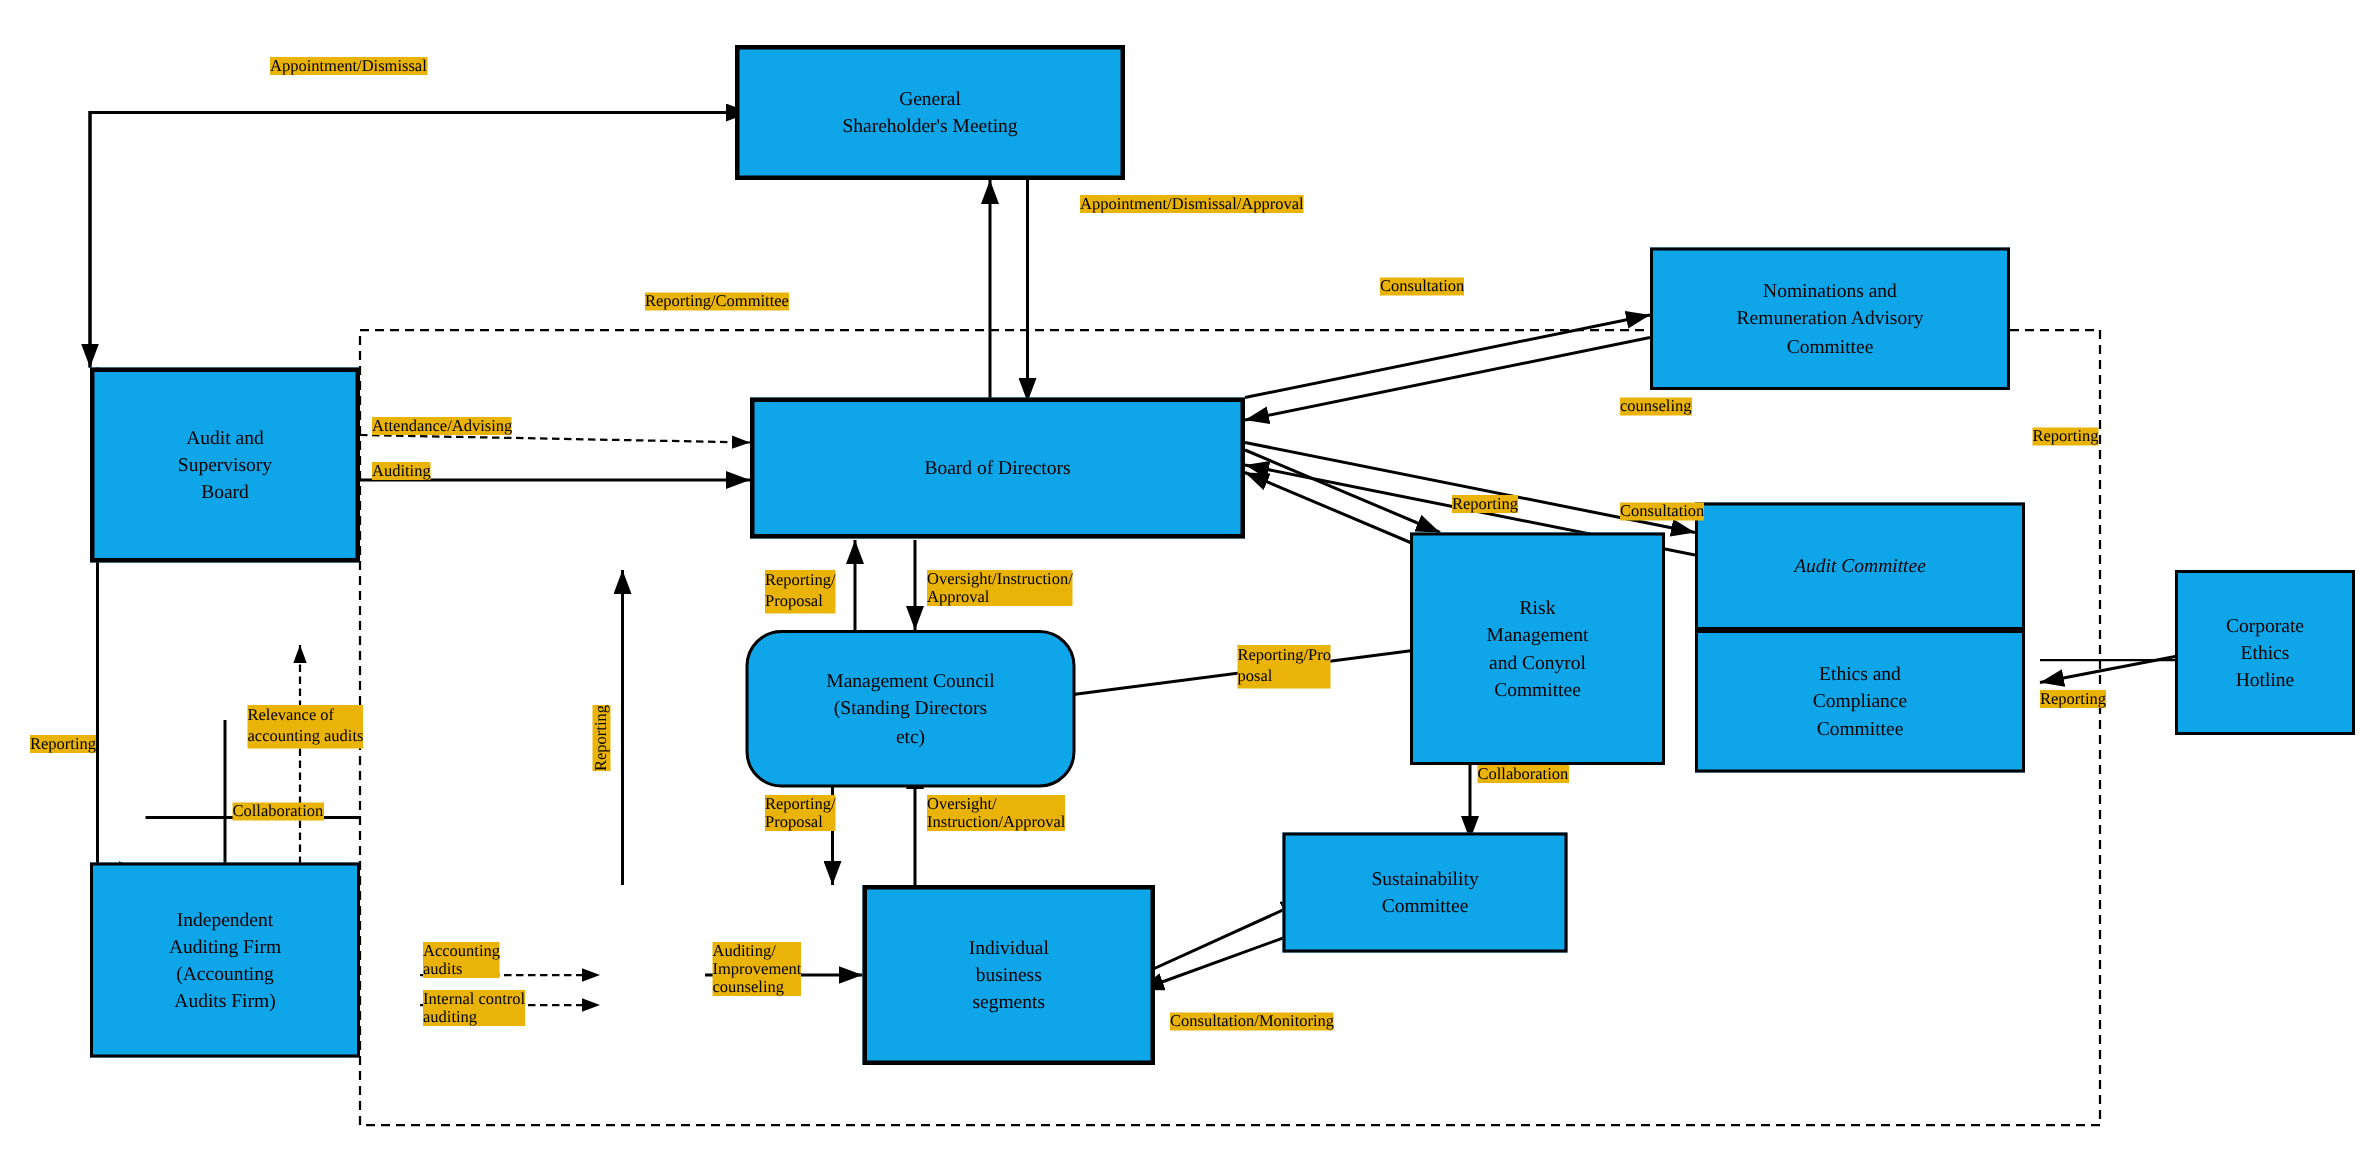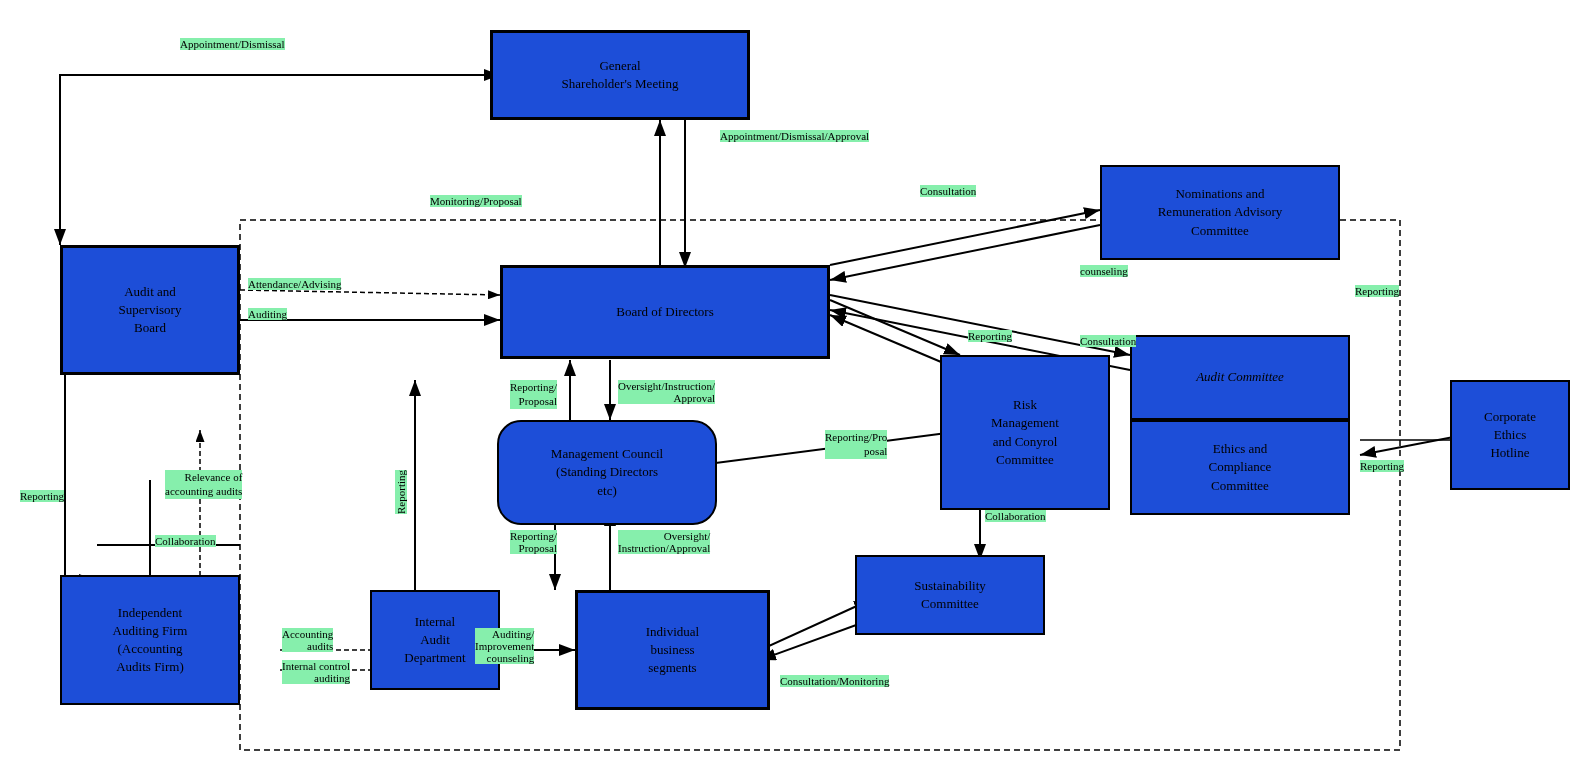--- a/index.html
+++ b/index.html
@@ -14,37 +14,36 @@
     }
     .diagram-container {
       position: relative;
       width: 1582px;
       height: 776px;
       background: #fff;
     }
     .box {
       position: absolute;
       border: 2px solid #000;
-      background: #1d4ed8;
+      background: #0ea5e9;
       display: flex;
       align-items: center;
       justify-content: center;
       text-align: center;
       line-height: 1.4;
       font-size: 13px;
     }
     .box.thick {
       border-width: 3px;
     }
     .label {
       position: absolute;
       font-size: 11px;
-      background: #86efac;
+      background: #eab308;
       white-space: nowrap;
-      text-align: right;
     }
     svg.arrows {
       position: absolute;
       top: 0; left: 0;
       width: 1582px;
       height: 776px;
       pointer-events: none;
     }
   </style>
 </head>
@@ -159,39 +158,36 @@
   </div>
 
   <div class="box" style="left:940px; top:355px; width:170px; height:155px;">
     <span>Risk<br>Management<br>and Conyrol<br>Committee</span>
   </div>
 
   <div class="box" style="left:855px; top:555px; width:190px; height:80px;justify-content:center;">
     <span>Sustainability<br>Committee</span>
   </div>
 
-  <div class="box" style="left:370px; top:590px; width:130px; height:100px;">
-    <span>Internal<br>Audit<br>Department</span>
-  </div>
 
   <div class="box thick" style="left:575px; top:590px; width:195px; height:120px;">
     <span>Individual<br>business<br>segments</span>
   </div>
 
   <div class="box" style="left:60px; top:575px; width:180px; height:130px;">
     <span>Independent<br>Auditing Firm<br>(Accounting<br>Audits Firm)</span>
   </div>
 
   <div class="box" style="left:1450px; top:380px; width:120px; height:110px;">
     <span>Corporate<br>Ethics<br>Hotline</span>
   </div>
 
   <div class="label" style="left:180px; top:38px;">Appointment/Dismissal</div>
   <div class="label" style="left:720px; top:130px;">Appointment/Dismissal/Approval</div>
-  <div class="label" style="left:430px; top:195px;">Monitoring/Proposal</div>
+  <div class="label" style="left:430px; top:195px;">Reporting/Committee</div>
   <div class="label" style="left:920px; top:185px;">Consultation</div>
   <div class="label" style="left:248px; top:278px;">Attendance/Advising</div>
   <div class="label" style="left:248px; top:308px;">Auditing</div>
   <div class="label" style="left:20px; top:490px;">Reporting</div>
   <div class="label" style="left:165px; top:470px; line-height:1.3;">Relevance of<br>accounting audits</div>
   <div class="label" style="left:155px; top:535px;">Collaboration</div>
   <div class="label" style="left:282px; top:628px;">Accounting<br>audits</div>
   <div class="label" style="left:282px; top:660px;">Internal control<br>auditing</div>
   <div class="label" style="left:395px; top:470px; writing-mode:vertical-rl; transform:rotate(180deg);">Reporting</div>
   <div class="label" style="left:510px; top:380px; line-height:1.3;">Reporting/<br>Proposal</div>

